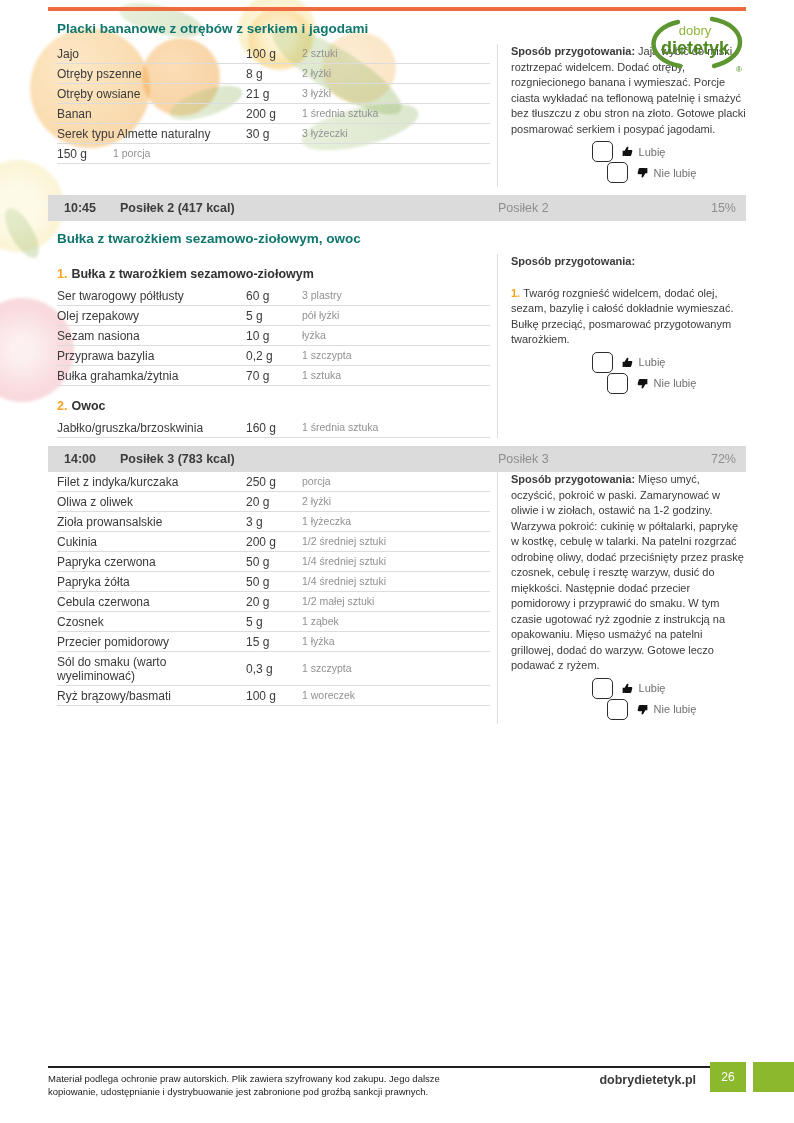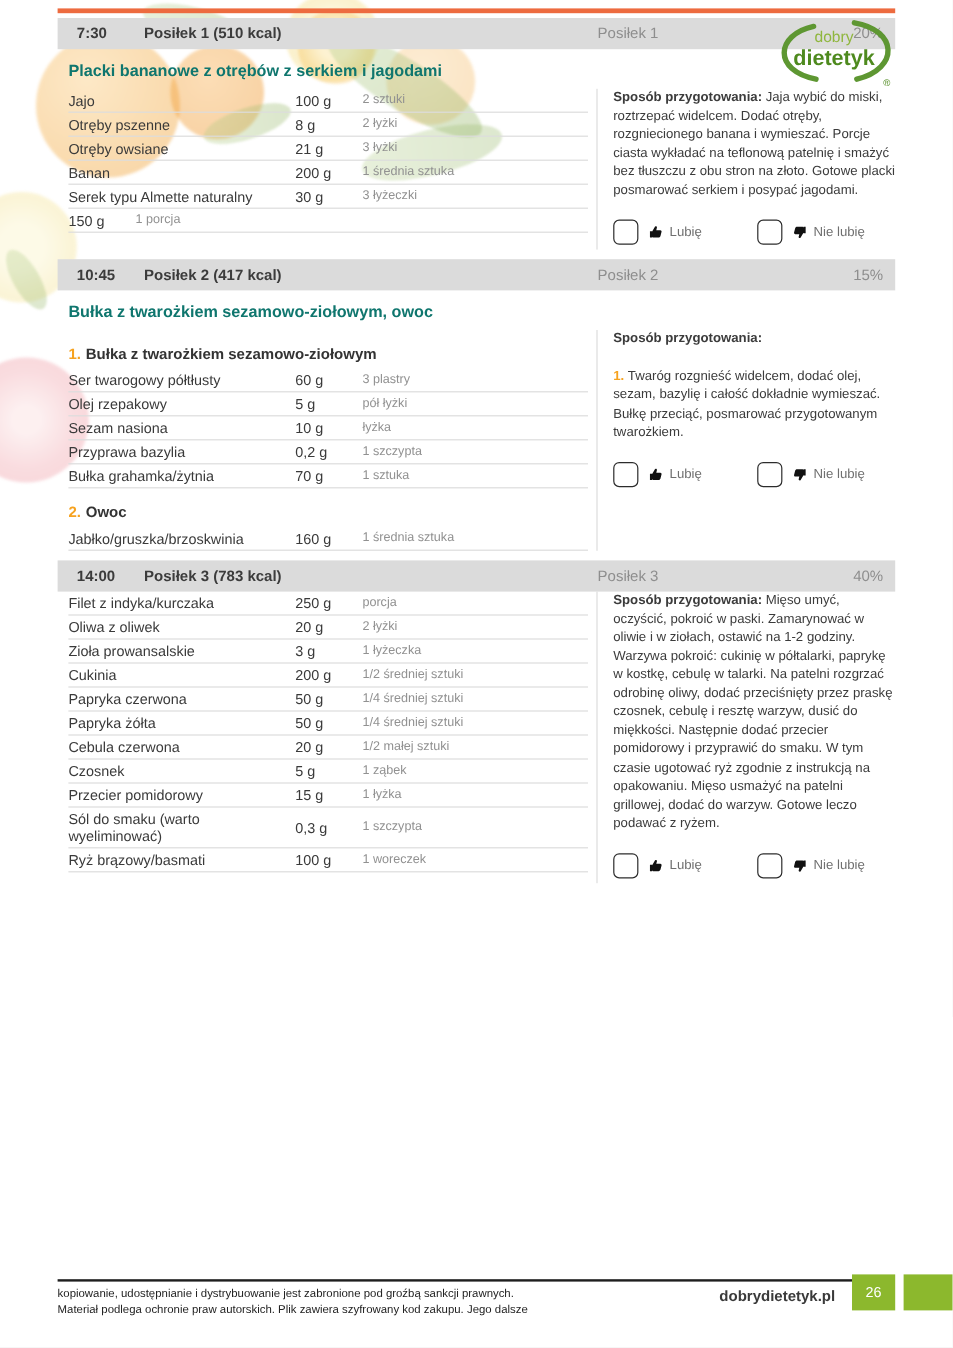--- a/index.html
+++ b/index.html
@@ -50,21 +50,21 @@
   .group-heading .gnum{color:#f6a21f;margin-right:4px;}
   .ing-row{display:flex;align-items:center;border-bottom:1px solid #dcdcdc;
     padding:2.5px 0;font-size:12px;line-height:14px;color:#3a3a3a;}
   .ing-name{width:189px;padding-right:6px;box-sizing:border-box;}
   .ing-amt{width:56px;}
   .ing-portion{width:88px;font-size:10.5px;line-height:13px;color:#919191;}
   .prep-paras p{margin:0;font-size:11px;line-height:15.5px;color:#3b3b3b;}
   .prep-paras p + p{margin-top:16px;}
   .plead{font-weight:700;margin-right:3px;}
   .pnum{color:#f6a21f;font-weight:700;margin-right:3px;}
-  .like-row{display:flex;align-items:center;margin-top:16px;}
+  .like-row{display:flex;align-items:center;margin-top:4px;flex-direction:column;}
   .like-opt{display:flex;align-items:center;cursor:pointer;}
   .like-opt + .like-opt{margin-left:46px;}
   .cb{width:19px;height:19px;border:1.6px solid #2c2c2c;border-radius:5px;background:#fff;}
   .thumb{width:13px;height:13px;margin-left:8px;fill:#111;}
   .thumb.down{transform:rotate(180deg);}
   .like-label{margin-left:5px;font-size:11px;color:#6f6f6f;}
   
   .footer{position:absolute;top:1062px;left:0;width:794px;height:46px;z-index:1;}
   .f-line{position:absolute;top:4px;left:48px;width:662px;border-top:2px solid #1e1e1e;}
   .f-text{position:absolute;top:10px;left:48px;width:430px;font-size:9.5px;line-height:13px;color:#222;}
@@ -101,26 +101,20 @@
       <text x="57" y="21" text-anchor="middle" font-size="13" fill="#8fb63d">dobry</text>
       <text x="57" y="40" text-anchor="middle" font-size="18" font-weight="bold" fill="#4e8a1e">dietetyk</text>
       <text x="98" y="58" font-size="8" fill="#4e8a1e">®</text>
     </svg>
   </div>
 
   <div class="content">
     <div class="rule"></div>
     <div id="meals">
   <section class="meal">
-    <div class="meal-header">
-      <span class="mh-time">7:30</span>
-      <span class="mh-name">Posiłek 1 (510 kcal)</span>
-      <span class="mh-right">Posiłek 1</span>
-      <span class="mh-pct">20%</span>
-    </div>
     <h2 class="recipe-title">Placki bananowe z otrębów z serkiem i jagodami</h2>
     <div class="meal-body">
       <div class="col-left">
               <div class="ing-row">
                 <span class="ing-name">Jajo</span>
                 <span class="ing-amt">100 g</span>
                 <span class="ing-portion">2 sztuki</span>
               </div>
               <div class="ing-row">
                 <span class="ing-name">Otręby pszenne</span>
@@ -237,21 +231,21 @@
         </div>
       </div>
     </div>
   </section>
 
   <section class="meal">
     <div class="meal-header">
       <span class="mh-time">14:00</span>
       <span class="mh-name">Posiłek 3 (783 kcal)</span>
       <span class="mh-right">Posiłek 3</span>
-      <span class="mh-pct">40%</span>
+      <span class="mh-pct">72%</span>
     </div>
     <div class="meal-body">
       <div class="col-left">
               <div class="ing-row">
                 <span class="ing-name">Filet z indyka/kurczaka</span>
                 <span class="ing-amt">250 g</span>
                 <span class="ing-portion">porcja</span>
               </div>
               <div class="ing-row">
                 <span class="ing-name">Oliwa z oliwek</span>
@@ -326,20 +320,20 @@
         </div>
       </div>
     </div>
   </section>
 </div>
   </div>
 
   <div class="footer">
     <div class="f-line"></div>
     <div class="f-text">
+      <span>Materiał podlega ochronie praw autorskich. Plik zawiera szyfrowany kod zakupu. Jego dalsze</span>
       <span>kopiowanie, udostępnianie i dystrybuowanie jest zabronione pod groźbą sankcji prawnych.</span>
-      <span>Materiał podlega ochronie praw autorskich. Plik zawiera szyfrowany kod zakupu. Jego dalsze</span>
     </div>
     <div class="f-site">dobrydietetyk.pl</div>
     <div class="f-page">26</div>
     <div class="f-block"></div>
   </div>
 </div>
 
 </body></html>

